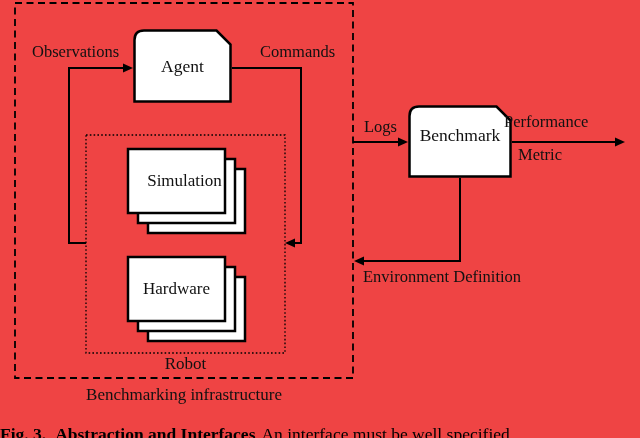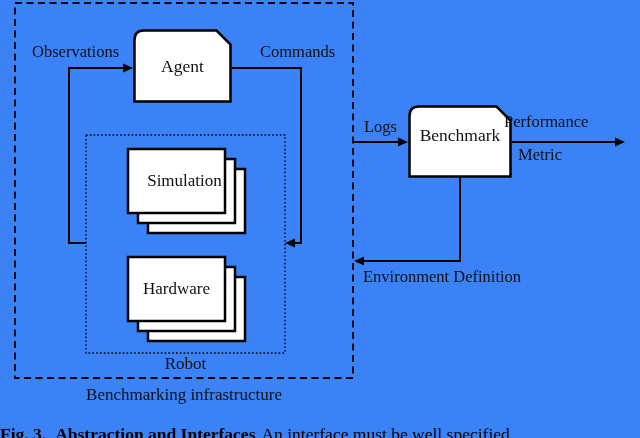--- a/index.html
+++ b/index.html
@@ -1,19 +1,19 @@
 <!DOCTYPE html>
 <html><head>
 <meta charset="utf-8">
 <style>
   html,body{margin:0;padding:0;background:#ffffff;}
   .canvas{
     position:relative;
     width:640px;height:438px;
-    background:#3b82f6;
+    background:#ef4444;
     overflow:hidden;
     font-family:"Liberation Serif","DejaVu Serif",serif;
     color:#111111;
   }
   .canvas svg{position:absolute;left:0;top:0;}
   .lbl{position:absolute;white-space:nowrap;font-size:16.5px;line-height:1.15;}
   .node-lbl{
     position:absolute;display:flex;align-items:center;justify-content:center;
     font-size:17.5px;text-align:center;
   }

